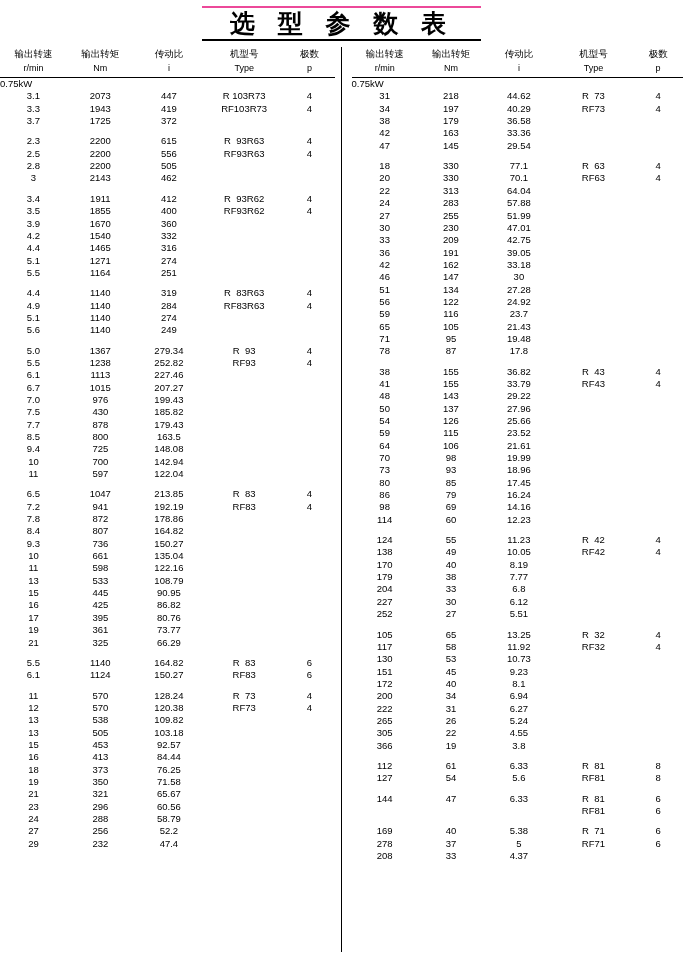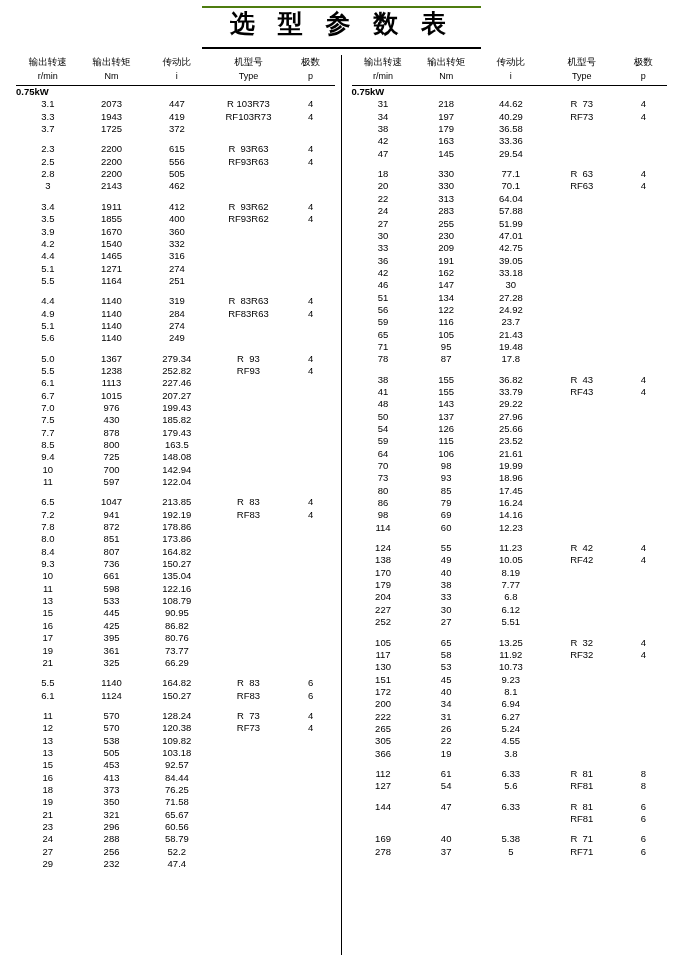--- a/index.html
+++ b/index.html
@@ -26,30 +26,30 @@
   .title-wrap {
     text-align: center;
     padding-top: 6px;
   }
   .title {
     display: inline-block;
     font-family: "DejaVu Sans", sans-serif;
     font-size: 25px;
     font-weight: bold;
     letter-spacing: 7px;
-    padding: 0 28px 8px 28px;
+    padding: 0 28px 0 28px;
     border-bottom: 2px solid #000;
-    border-top: 2px solid #4d7c0f;
+    border-top: 2px solid #ec4899;
     line-height: 1.25;
   }
   
   .columns {
     display: flex;
     margin-top: 6px;
-    padding: 0 16px;
+    padding: 0 0;
     box-sizing: border-box;
     height: 905px;
   }
   .col {
     width: 50%;
     box-sizing: border-box;
     position: relative;
   }
   .col-left {
     padding-right: 6px;
@@ -100,21 +100,21 @@
     font-family: "Liberation Sans", sans-serif;
     white-space: pre;
   }
   tr.gap td {
     height: 8px;
     line-height: 8px;
     font-size: 0;
   }
   .kw {
     font-size: 16px;
-    font-weight: bold;
+    font-weight: normal;
     font-family: "Liberation Sans", sans-serif;
     padding: 6px 0 8px 2px;
   }
   .type-cell { letter-spacing: 0px; }
 </style>
 </head>
 <body>
 
 <div class="page">
 
@@ -382,27 +382,20 @@
               <td class="c5">4</td>
             </tr>
             <tr>
               <td class="c1">7.8</td>
               <td class="c2">872</td>
               <td class="c3">178.86</td>
               <td class="c4 type-cell"></td>
               <td class="c5"></td>
             </tr>
             <tr>
-              <td class="c1">8.0</td>
-              <td class="c2">851</td>
-              <td class="c3">173.86</td>
-              <td class="c4 type-cell"></td>
-              <td class="c5"></td>
-            </tr>
-            <tr>
               <td class="c1">8.4</td>
               <td class="c2">807</td>
               <td class="c3">164.82</td>
               <td class="c4 type-cell"></td>
               <td class="c5"></td>
             </tr>
             <tr>
               <td class="c1">9.3</td>
               <td class="c2">736</td>
               <td class="c3">150.27</td>
@@ -1019,18 +1012,25 @@
               <td class="c4 type-cell">R  71</td>
               <td class="c5">6</td>
             </tr>
             <tr>
               <td class="c1">278</td>
               <td class="c2">37</td>
               <td class="c3">5</td>
               <td class="c4 type-cell">RF71</td>
               <td class="c5">6</td>
             </tr>
+            <tr>
+              <td class="c1">208</td>
+              <td class="c2">33</td>
+              <td class="c3">4.37</td>
+              <td class="c4 type-cell"></td>
+              <td class="c5"></td>
+            </tr>
           </tbody>
       </table>
     </div>
 
   </div>
 </div>
 
 </body></html>

